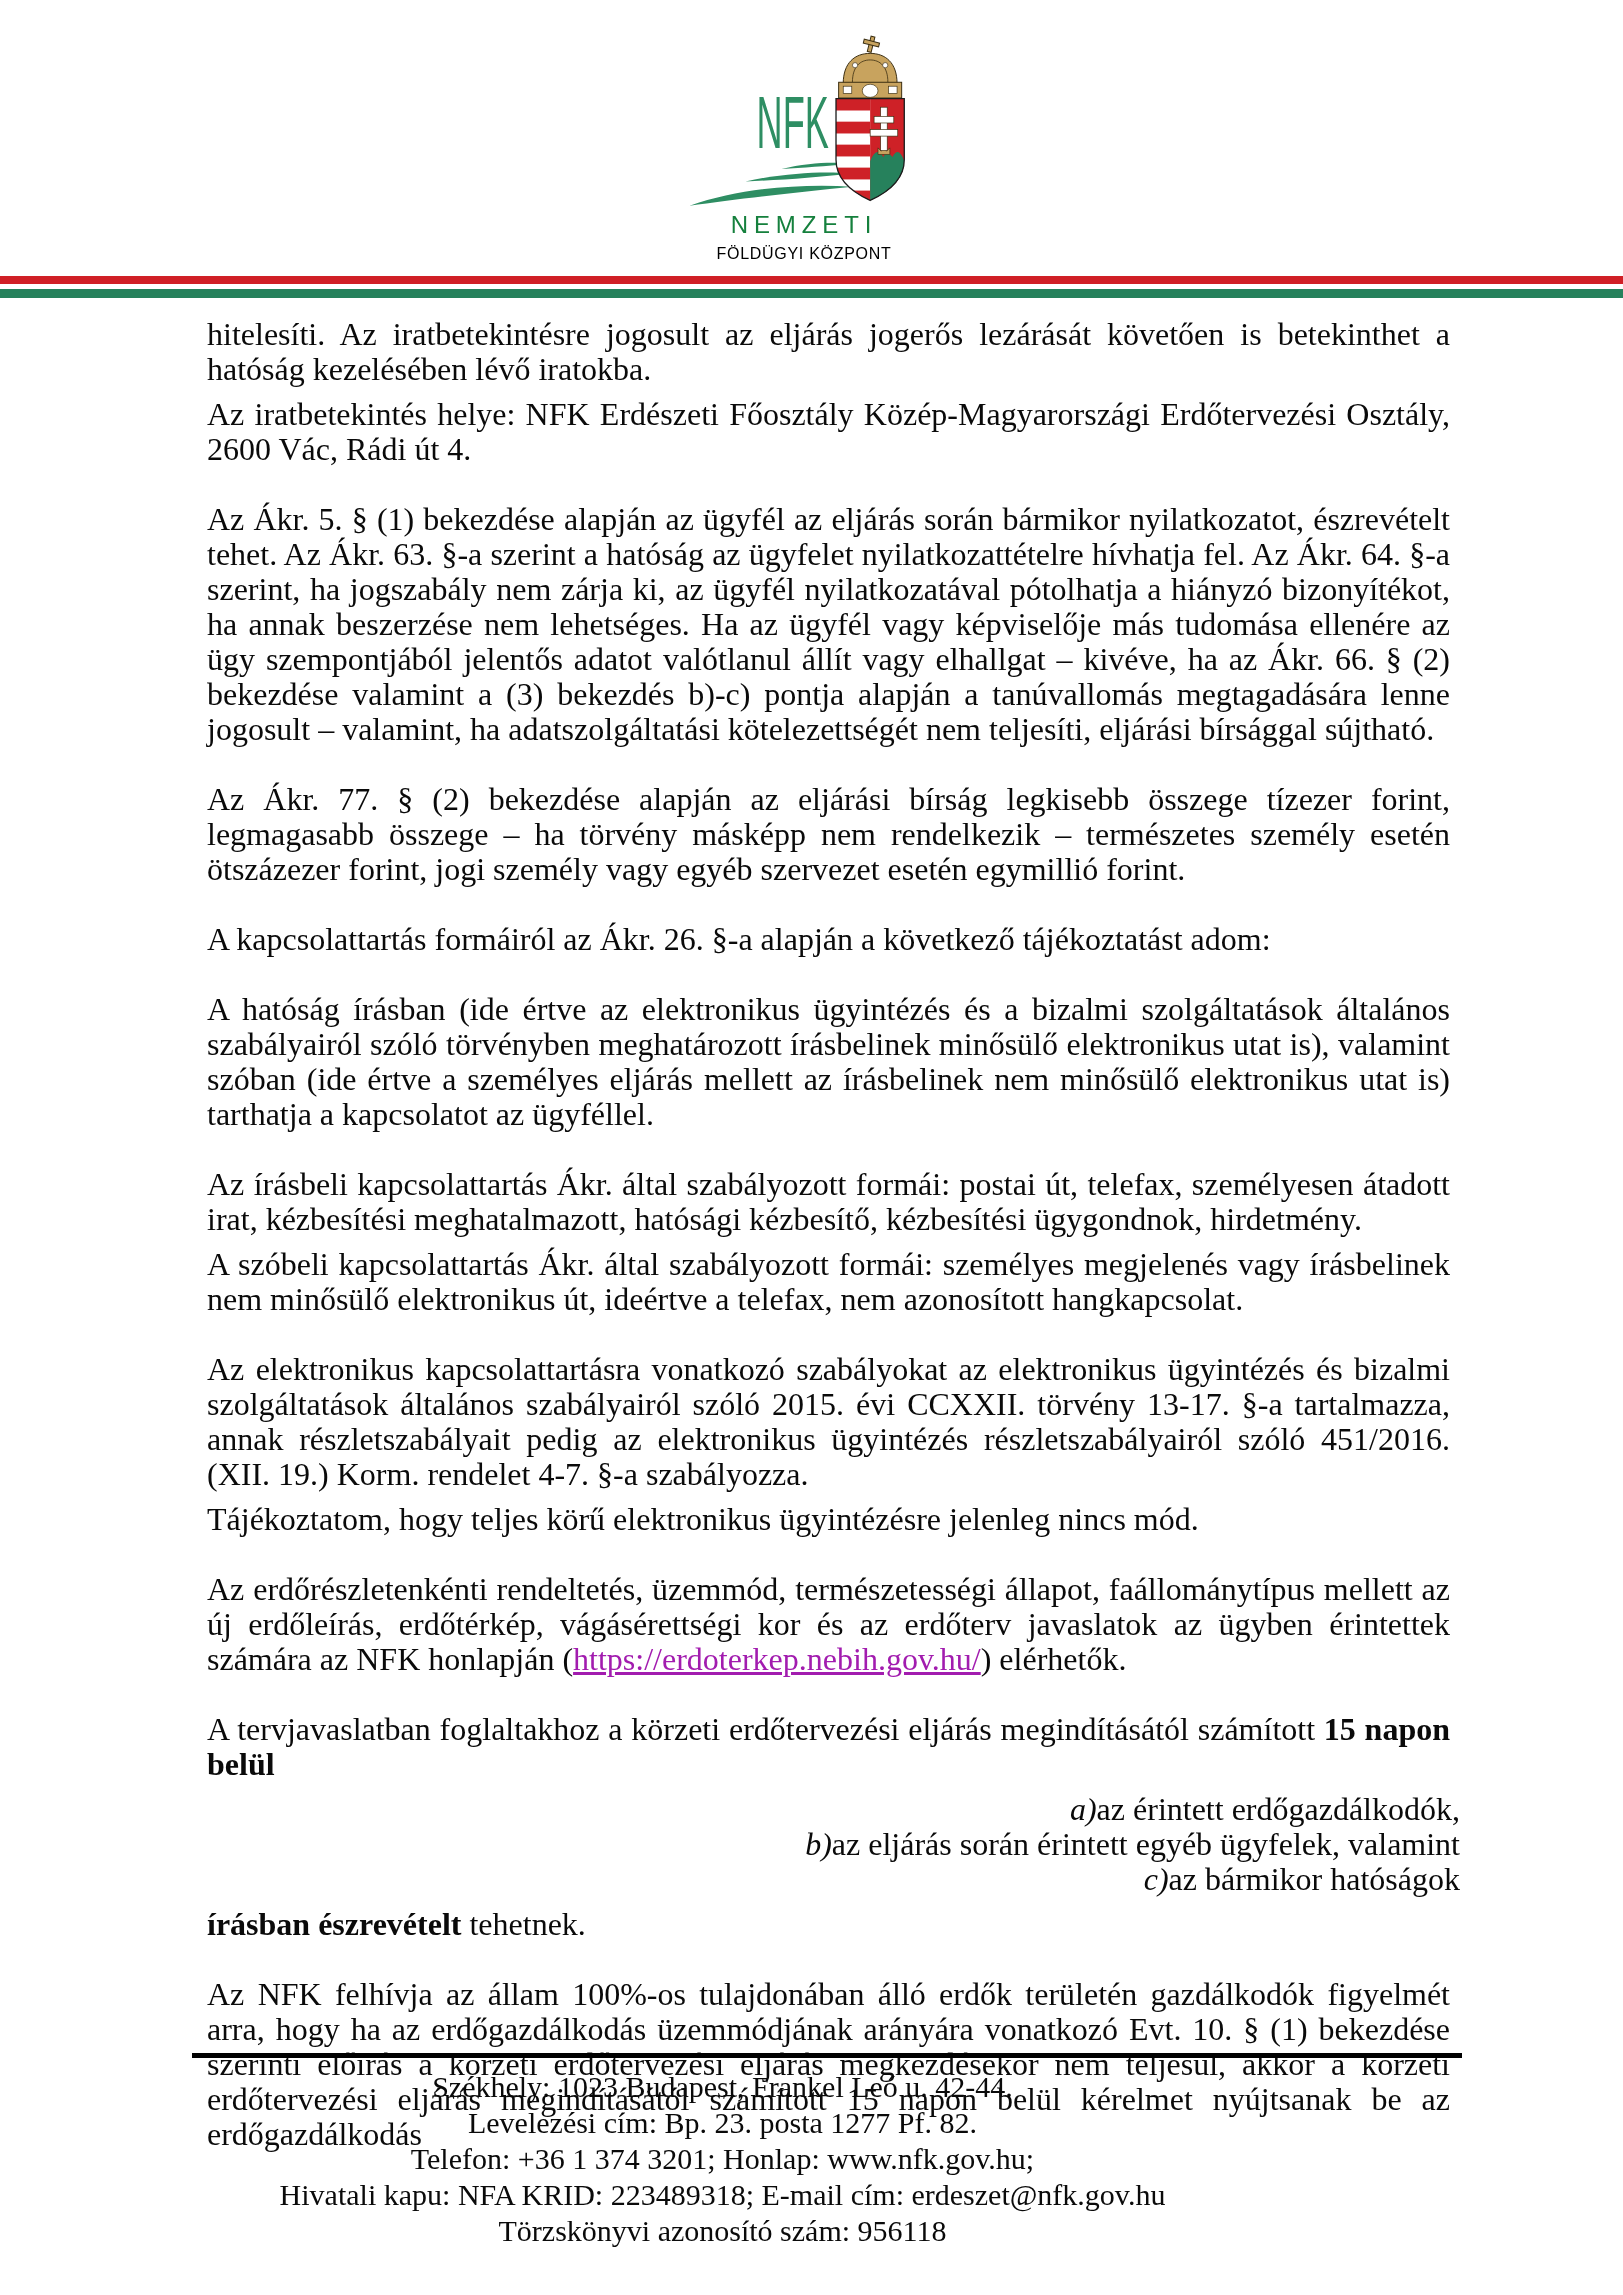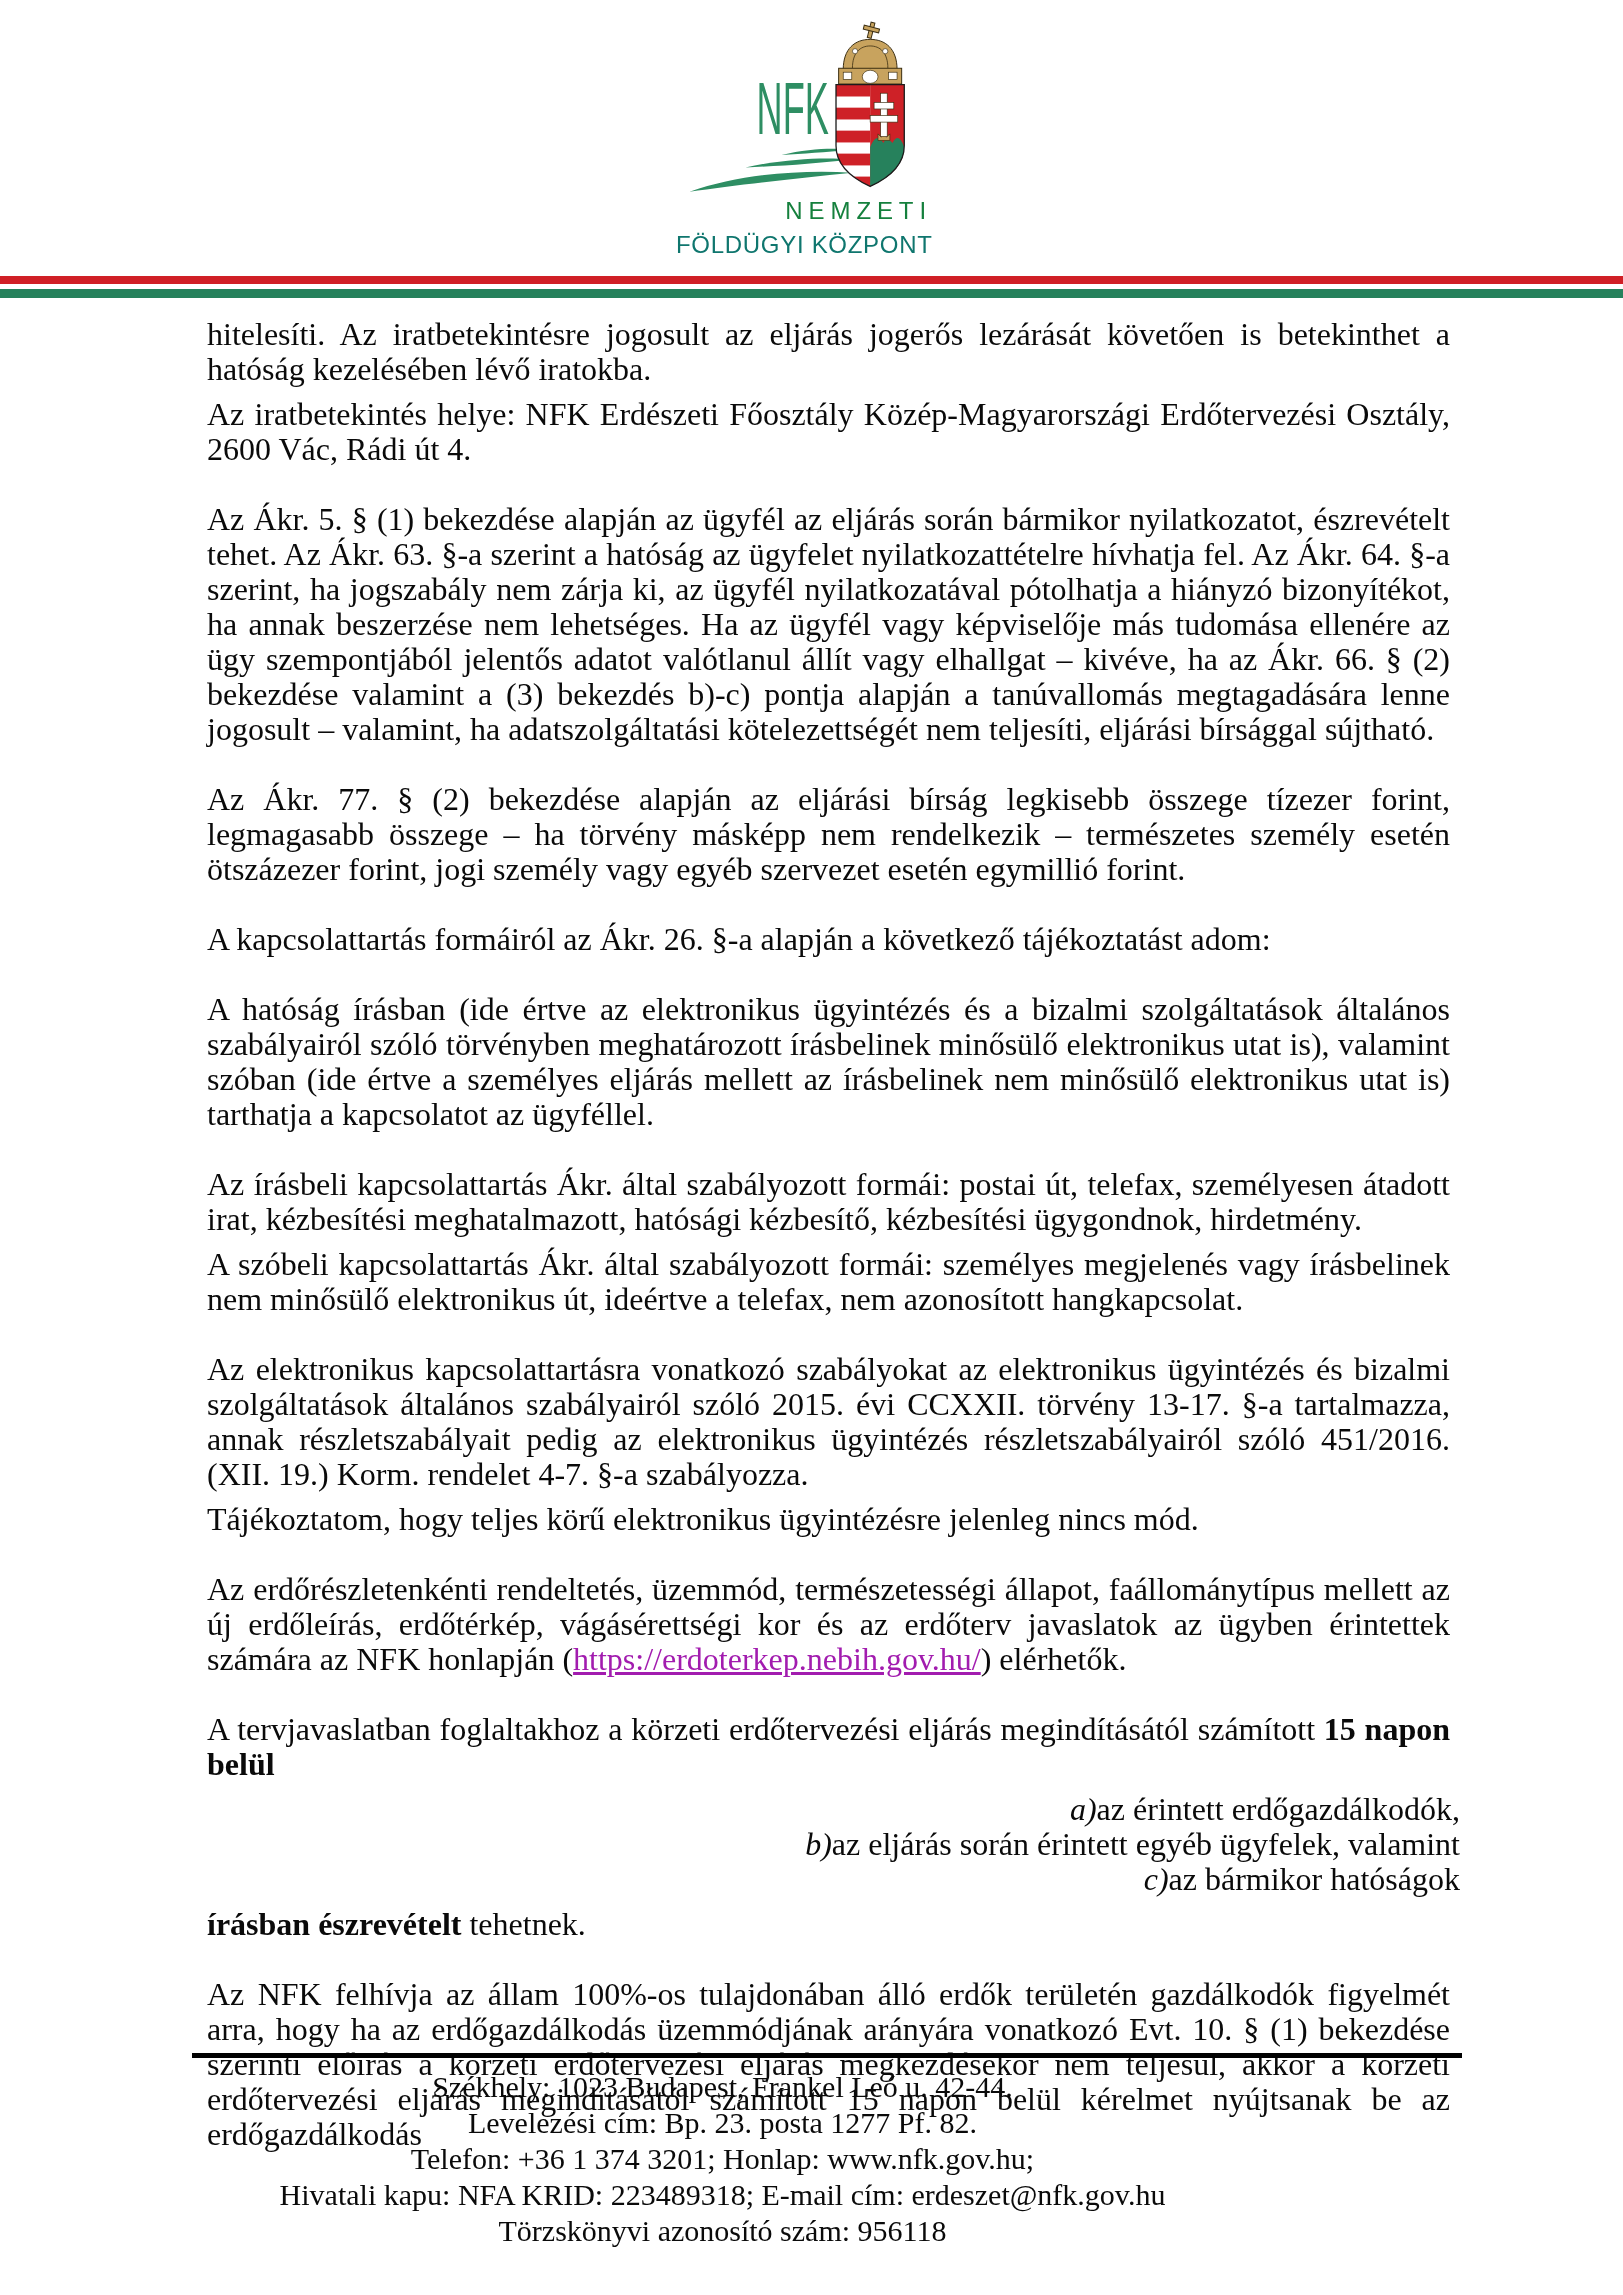--- a/index.html
+++ b/index.html
@@ -7,32 +7,32 @@
     position:relative;
     width:1623px;height:2295px;
     margin:0 auto;
     background:#ffffff;
     font-family:"Liberation Serif",serif;
     color:#0a0a0a;
     overflow:hidden;
   }
   
   .logo{
-    position:absolute;left:676px;top:21px;width:256px;
-    text-align:right;
+    position:absolute;left:676px;top:35px;width:256px;
+    text-align:center;
   }
   .logo svg{display:block;margin:0 auto;}
   .org-line1{
     font-family:Liberation Sans, sans-serif;
     font-size:24px;letter-spacing:5.9px;color:#15803d;
     margin-top:3.9px;white-space:nowrap;
   }
   .org-line2{
     font-family:"Liberation Sans",sans-serif;
-    font-size:24px;letter-spacing:0.7px;color:#0f766e;
+    font-size:16px;letter-spacing:0.7px;color:#000000;
     margin-top:5.9px;white-space:nowrap;
   }
   
   .bar{position:absolute;left:0;width:1623px;}
   .bar.red{top:276px;height:7.9px;}
   .bar.green{top:289px;height:9.2px;}
   
   .content{
     position:absolute;left:197px;top:307px;width:1263px;
     font-size:32px;line-height:35px;

